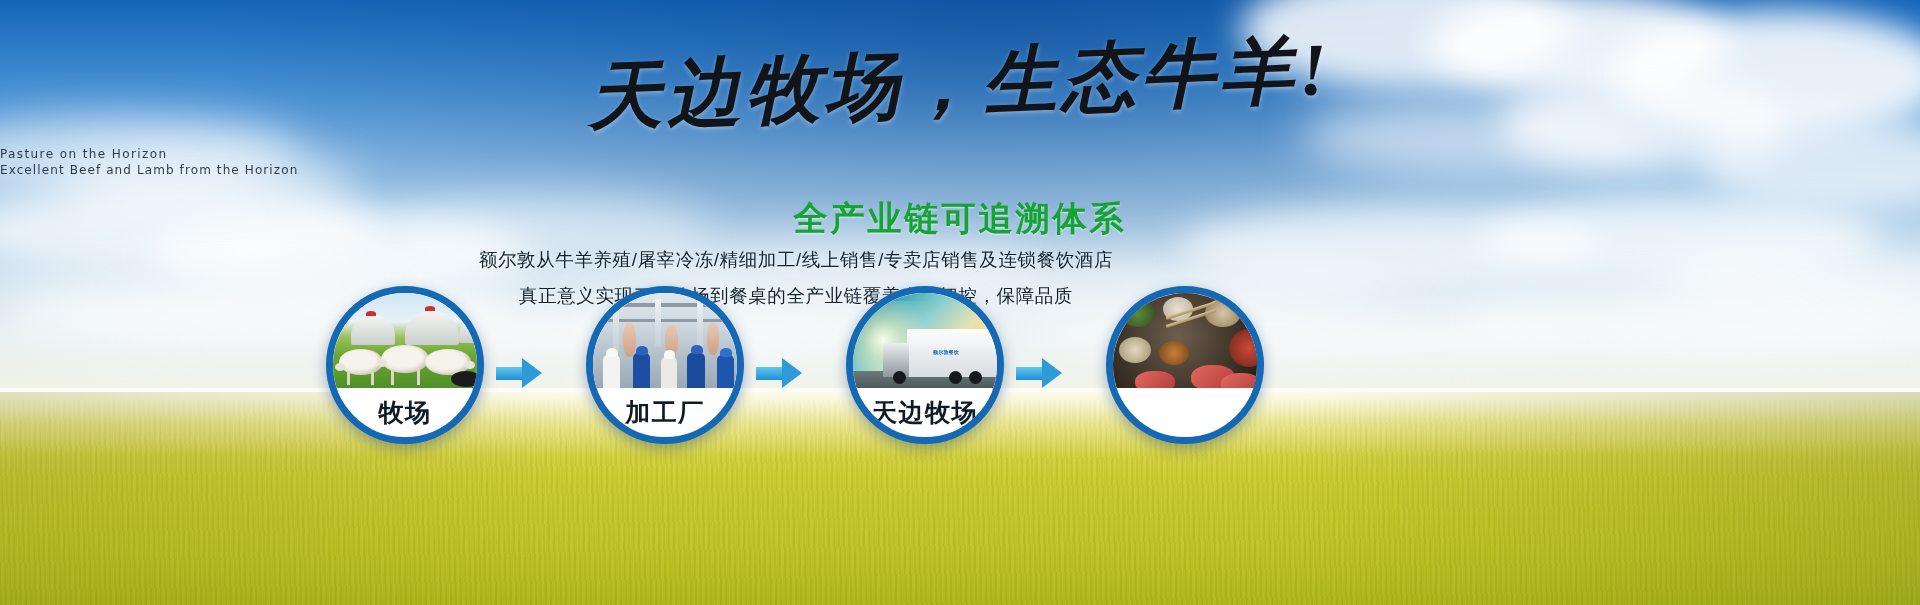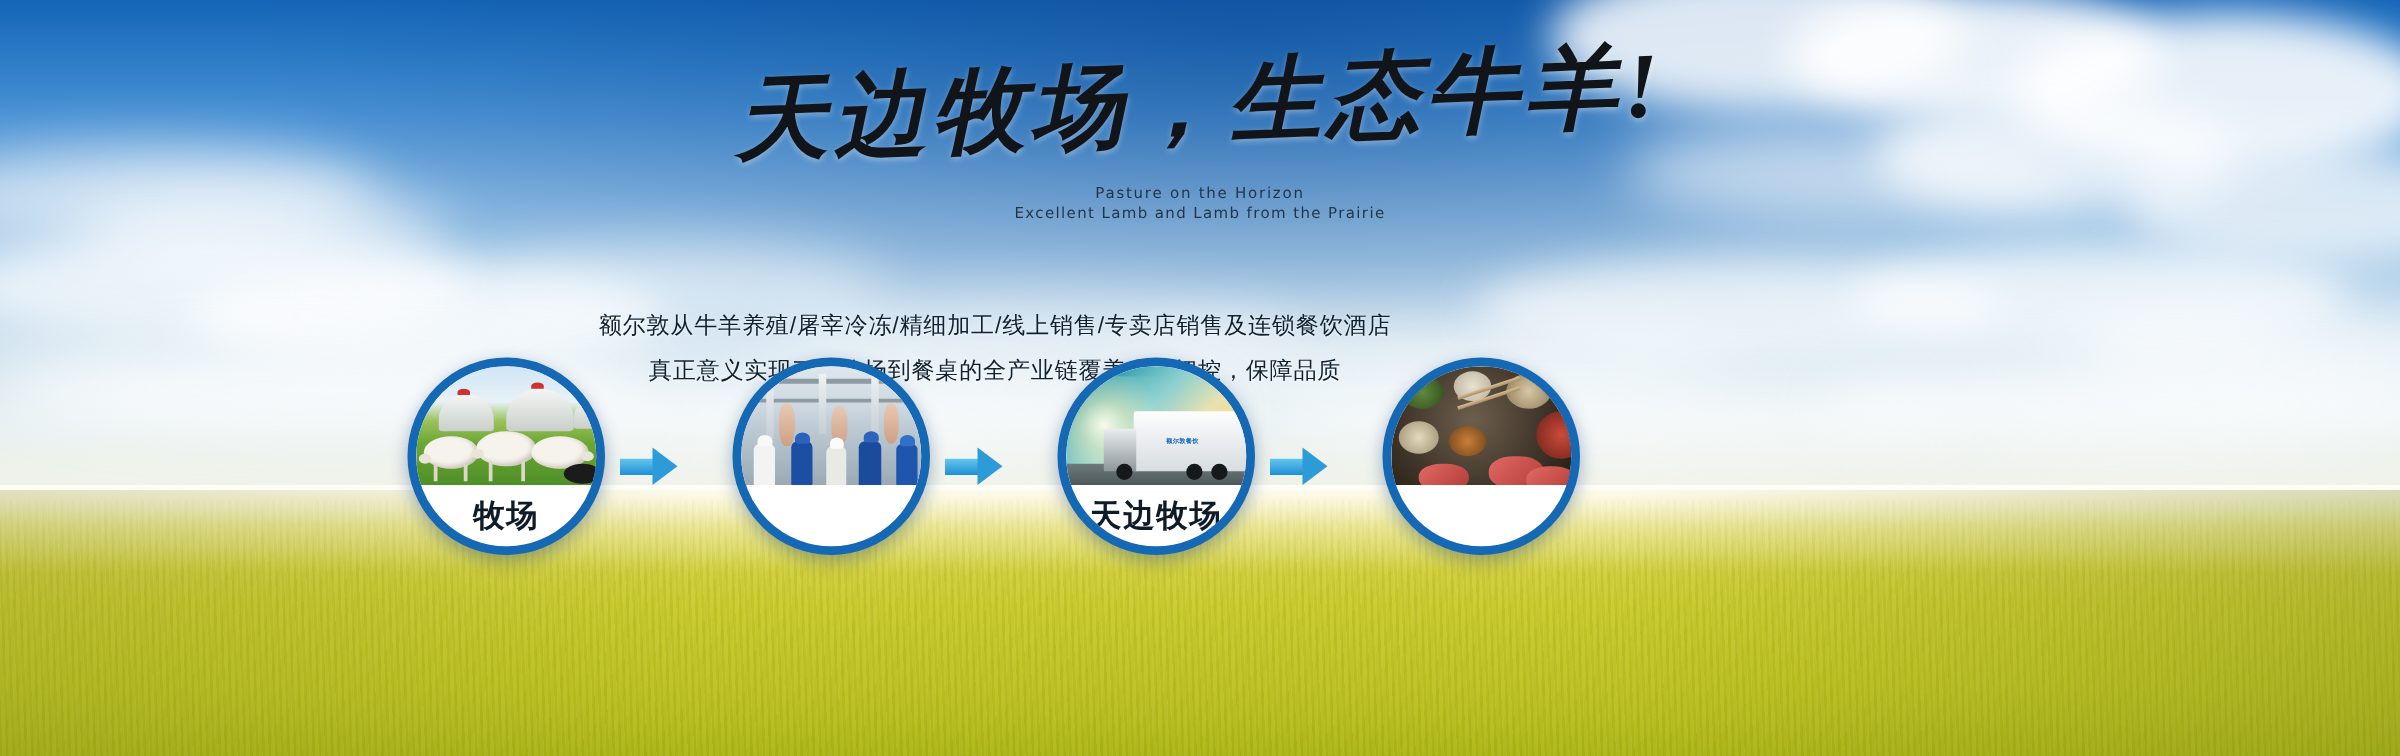--- a/index.html
+++ b/index.html
@@ -64,21 +64,21 @@
     text-align:center; color:#111418;
     font-family:"Liberation Serif","DejaVu Serif",serif;
     font-size:74px; font-weight:700; font-style:italic;
     letter-spacing:5px; line-height:1;
     transform:rotate(-2.2deg);
     text-shadow:0 2px 5px rgba(255,255,255,.35);
     white-space:nowrap;
   }
   .en-lines {
     position:absolute; left:0; top:146px; width:1920px;
-    text-align:center; color:#1c2b3c;
+    text-align:left; color:#1c2b3c;
     font-family:"DejaVu Sans",sans-serif;
     font-size:12px; letter-spacing:1.4px; line-height:16px;
     opacity:.92;
   }
   .en-lines .en2 { letter-spacing:1.1px; }
 
   .green-title {
     position:absolute; left:0; top:196px; width:1920px;
     text-align:center;
     color:#14a337; font-size:34px; font-weight:800; letter-spacing:3px;
@@ -195,23 +195,24 @@
   <div class="field"></div>
   <div class="field-tex"></div>
   <div class="field-haze"></div>
   <div class="field-left-shade"></div>
   <div class="field-right-shade"></div>
 
   <div class="headline-script">天边牧场，生态牛羊!</div>
 
   <div class="en-lines">
     <div class="en1">Pasture on the Horizon</div>
-    <div class="en2">Excellent Lamb and Lamb from the Prairie</div>
+    <div class="en2">Excellent Beef and Lamb from the Horizon</div>
   </div>
 
+  <div class="green-title">全产业链可追溯体系</div>
 
   <div class="desc l1">额尔敦从牛羊养殖/屠宰冷冻/精细加工/线上销售/专卖店销售及连锁餐饮酒店</div>
   <div class="desc l2">真正意义实现了从牧场到餐桌的全产业链覆盖全程把控，保障品质</div>
 
   <div class="steps">
 
     <div class="step" style="left:326px;top:0;">
       <div class="step-photo">
         <div class="ph ph-pasture">
           <div class="yurt" style="left:18px;top:22px;width:44px;height:30px;"></div>
@@ -257,20 +258,21 @@
           <div class="worker" style="left:40px;top:60px;width:17px;height:36px;background:#1c4fa3;"></div>
           <div class="hat" style="left:43px;top:53px;width:12px;height:9px;background:#2a62c0;"></div>
           <div class="worker" style="left:68px;top:64px;width:16px;height:32px;background:#e9eae6;"></div>
           <div class="hat" style="left:71px;top:57px;width:11px;height:9px;background:#fbfbf8;"></div>
           <div class="worker" style="left:94px;top:60px;width:18px;height:36px;background:#1b4b9c;"></div>
           <div class="hat" style="left:98px;top:52px;width:12px;height:9px;background:#2b63bd;"></div>
           <div class="worker" style="left:124px;top:62px;width:17px;height:34px;background:#1f56ad;"></div>
           <div class="hat" style="left:127px;top:55px;width:12px;height:9px;background:#3070c8;"></div>
         </div>
       </div>
+      <div class="step-label">加工厂</div>
     </div>
 
     <div class="arrow" style="left:756px;top:72px;">
       <div class="shaft"></div>
       <div class="head"></div>
     </div>
 
     <div class="step" style="left:846px;top:0;">
       <div class="step-photo">
         <div class="ph ph-truck">

